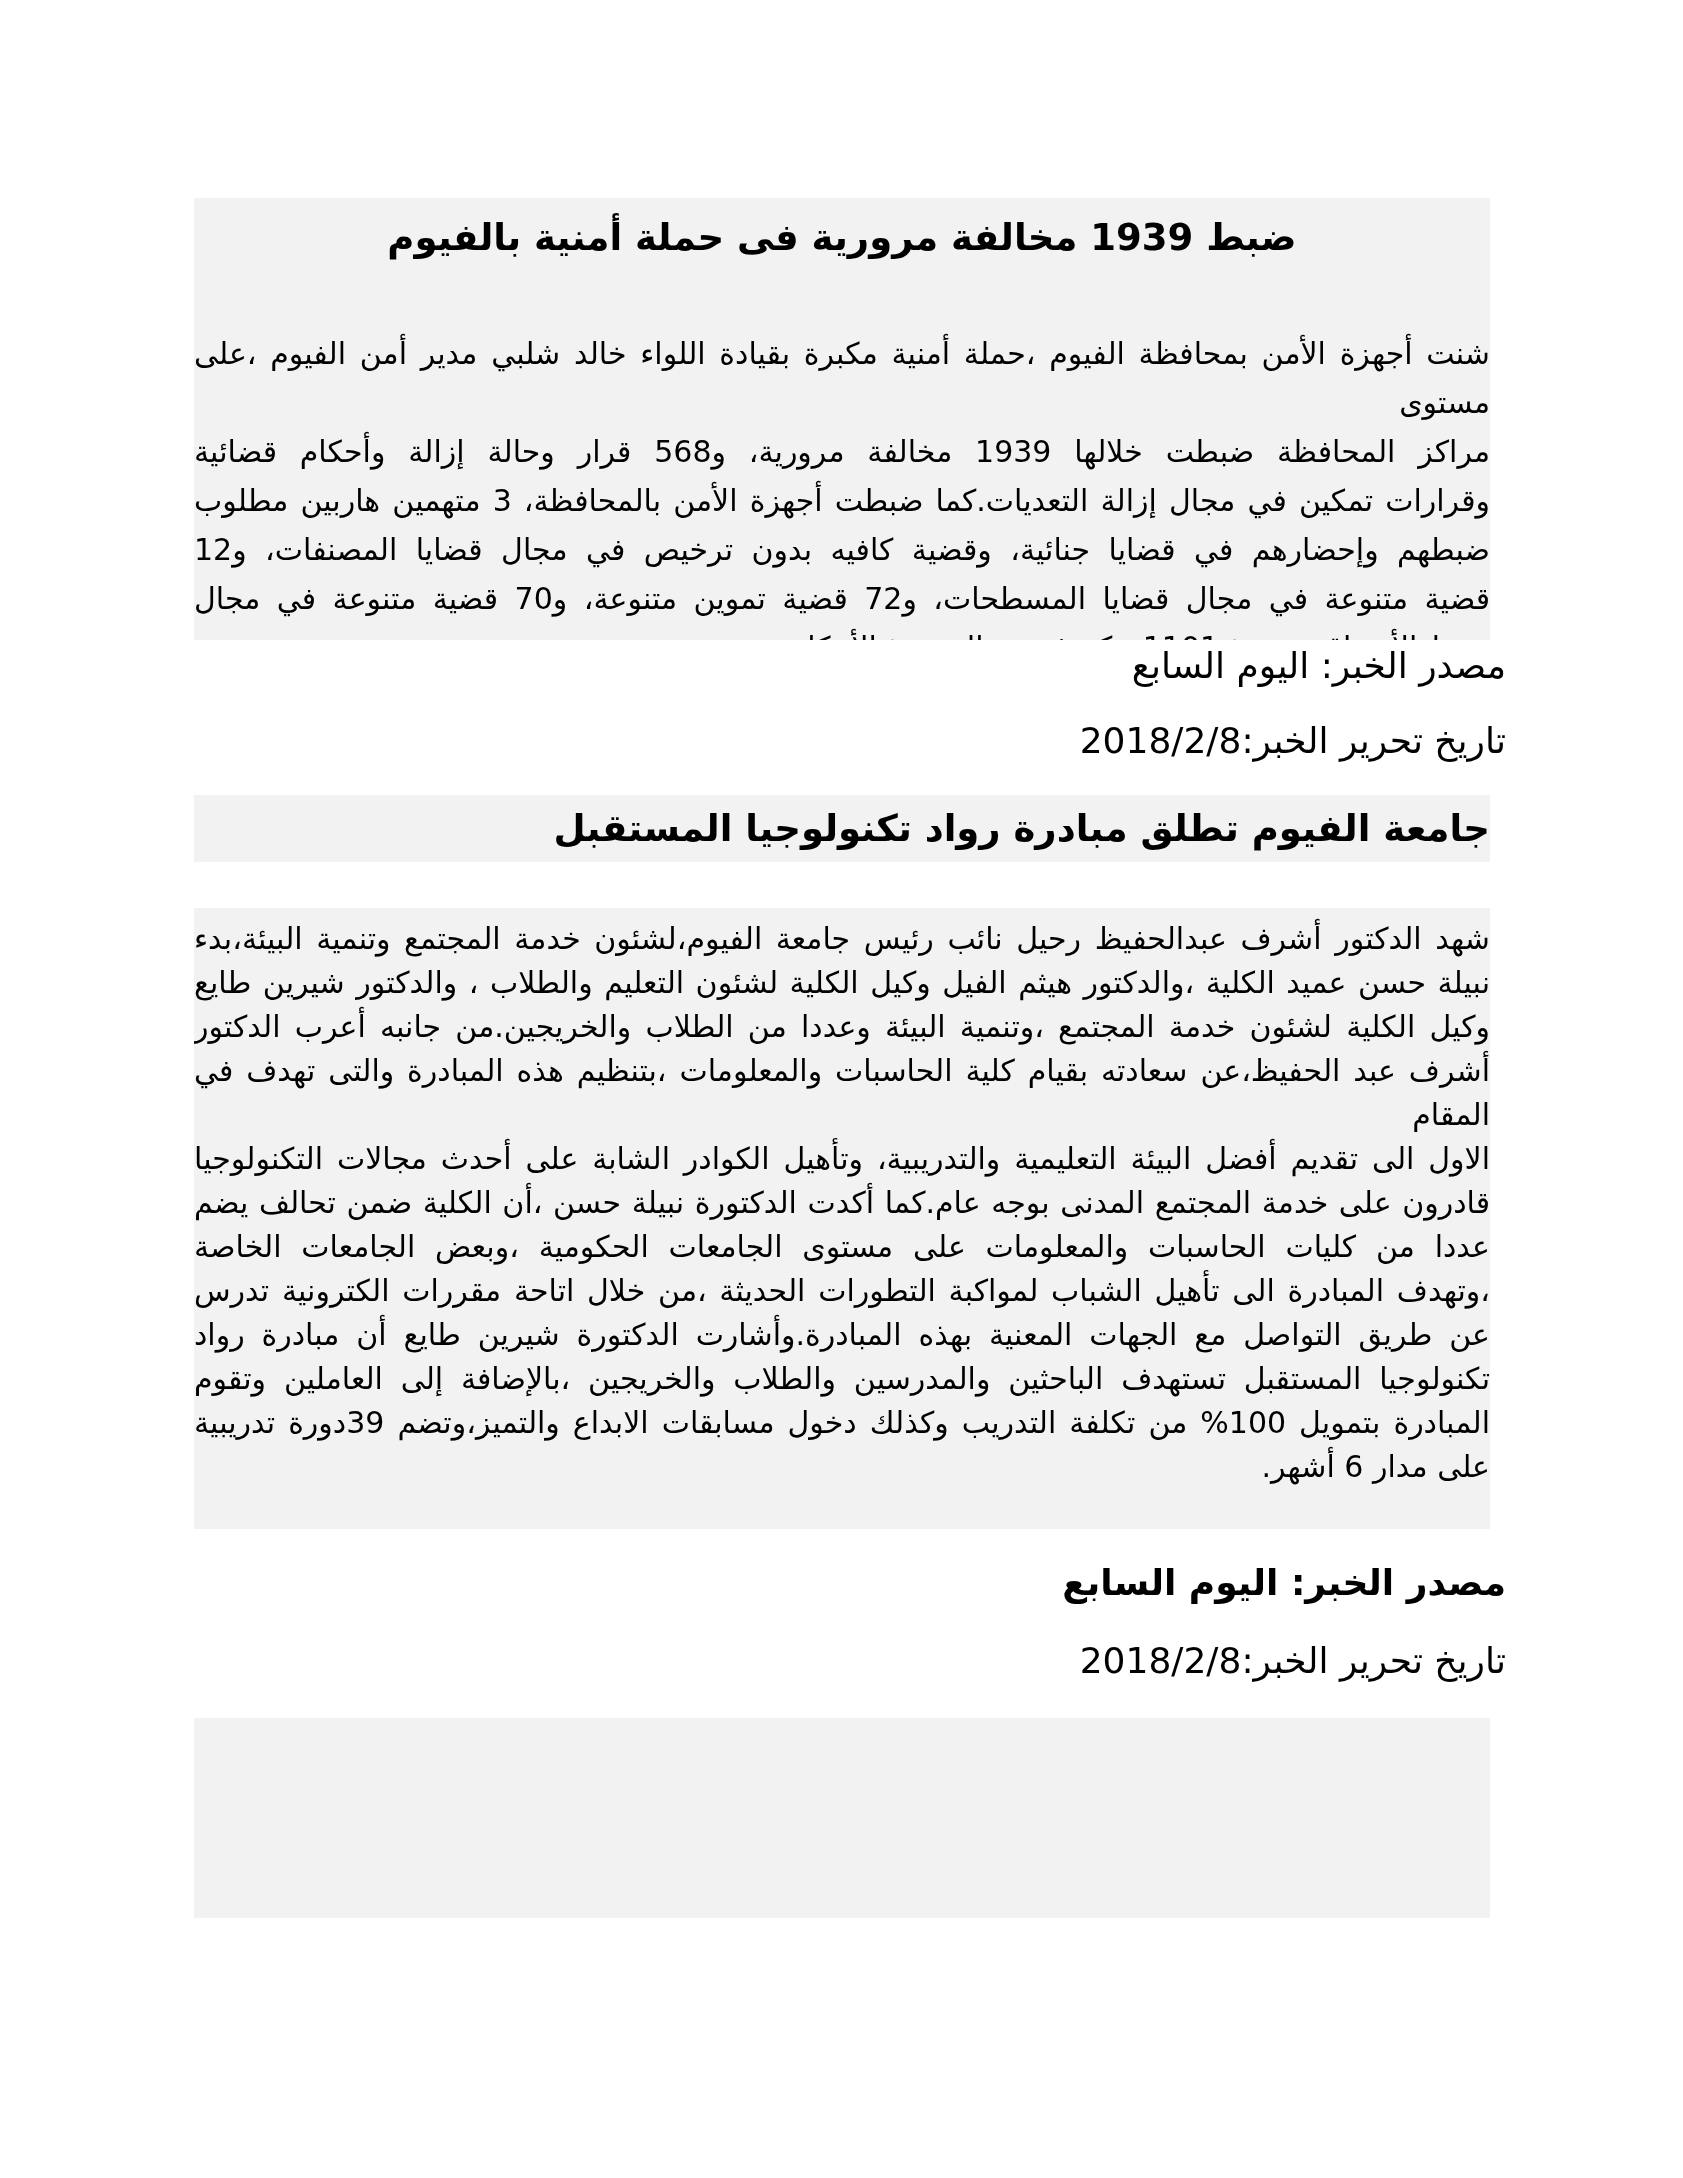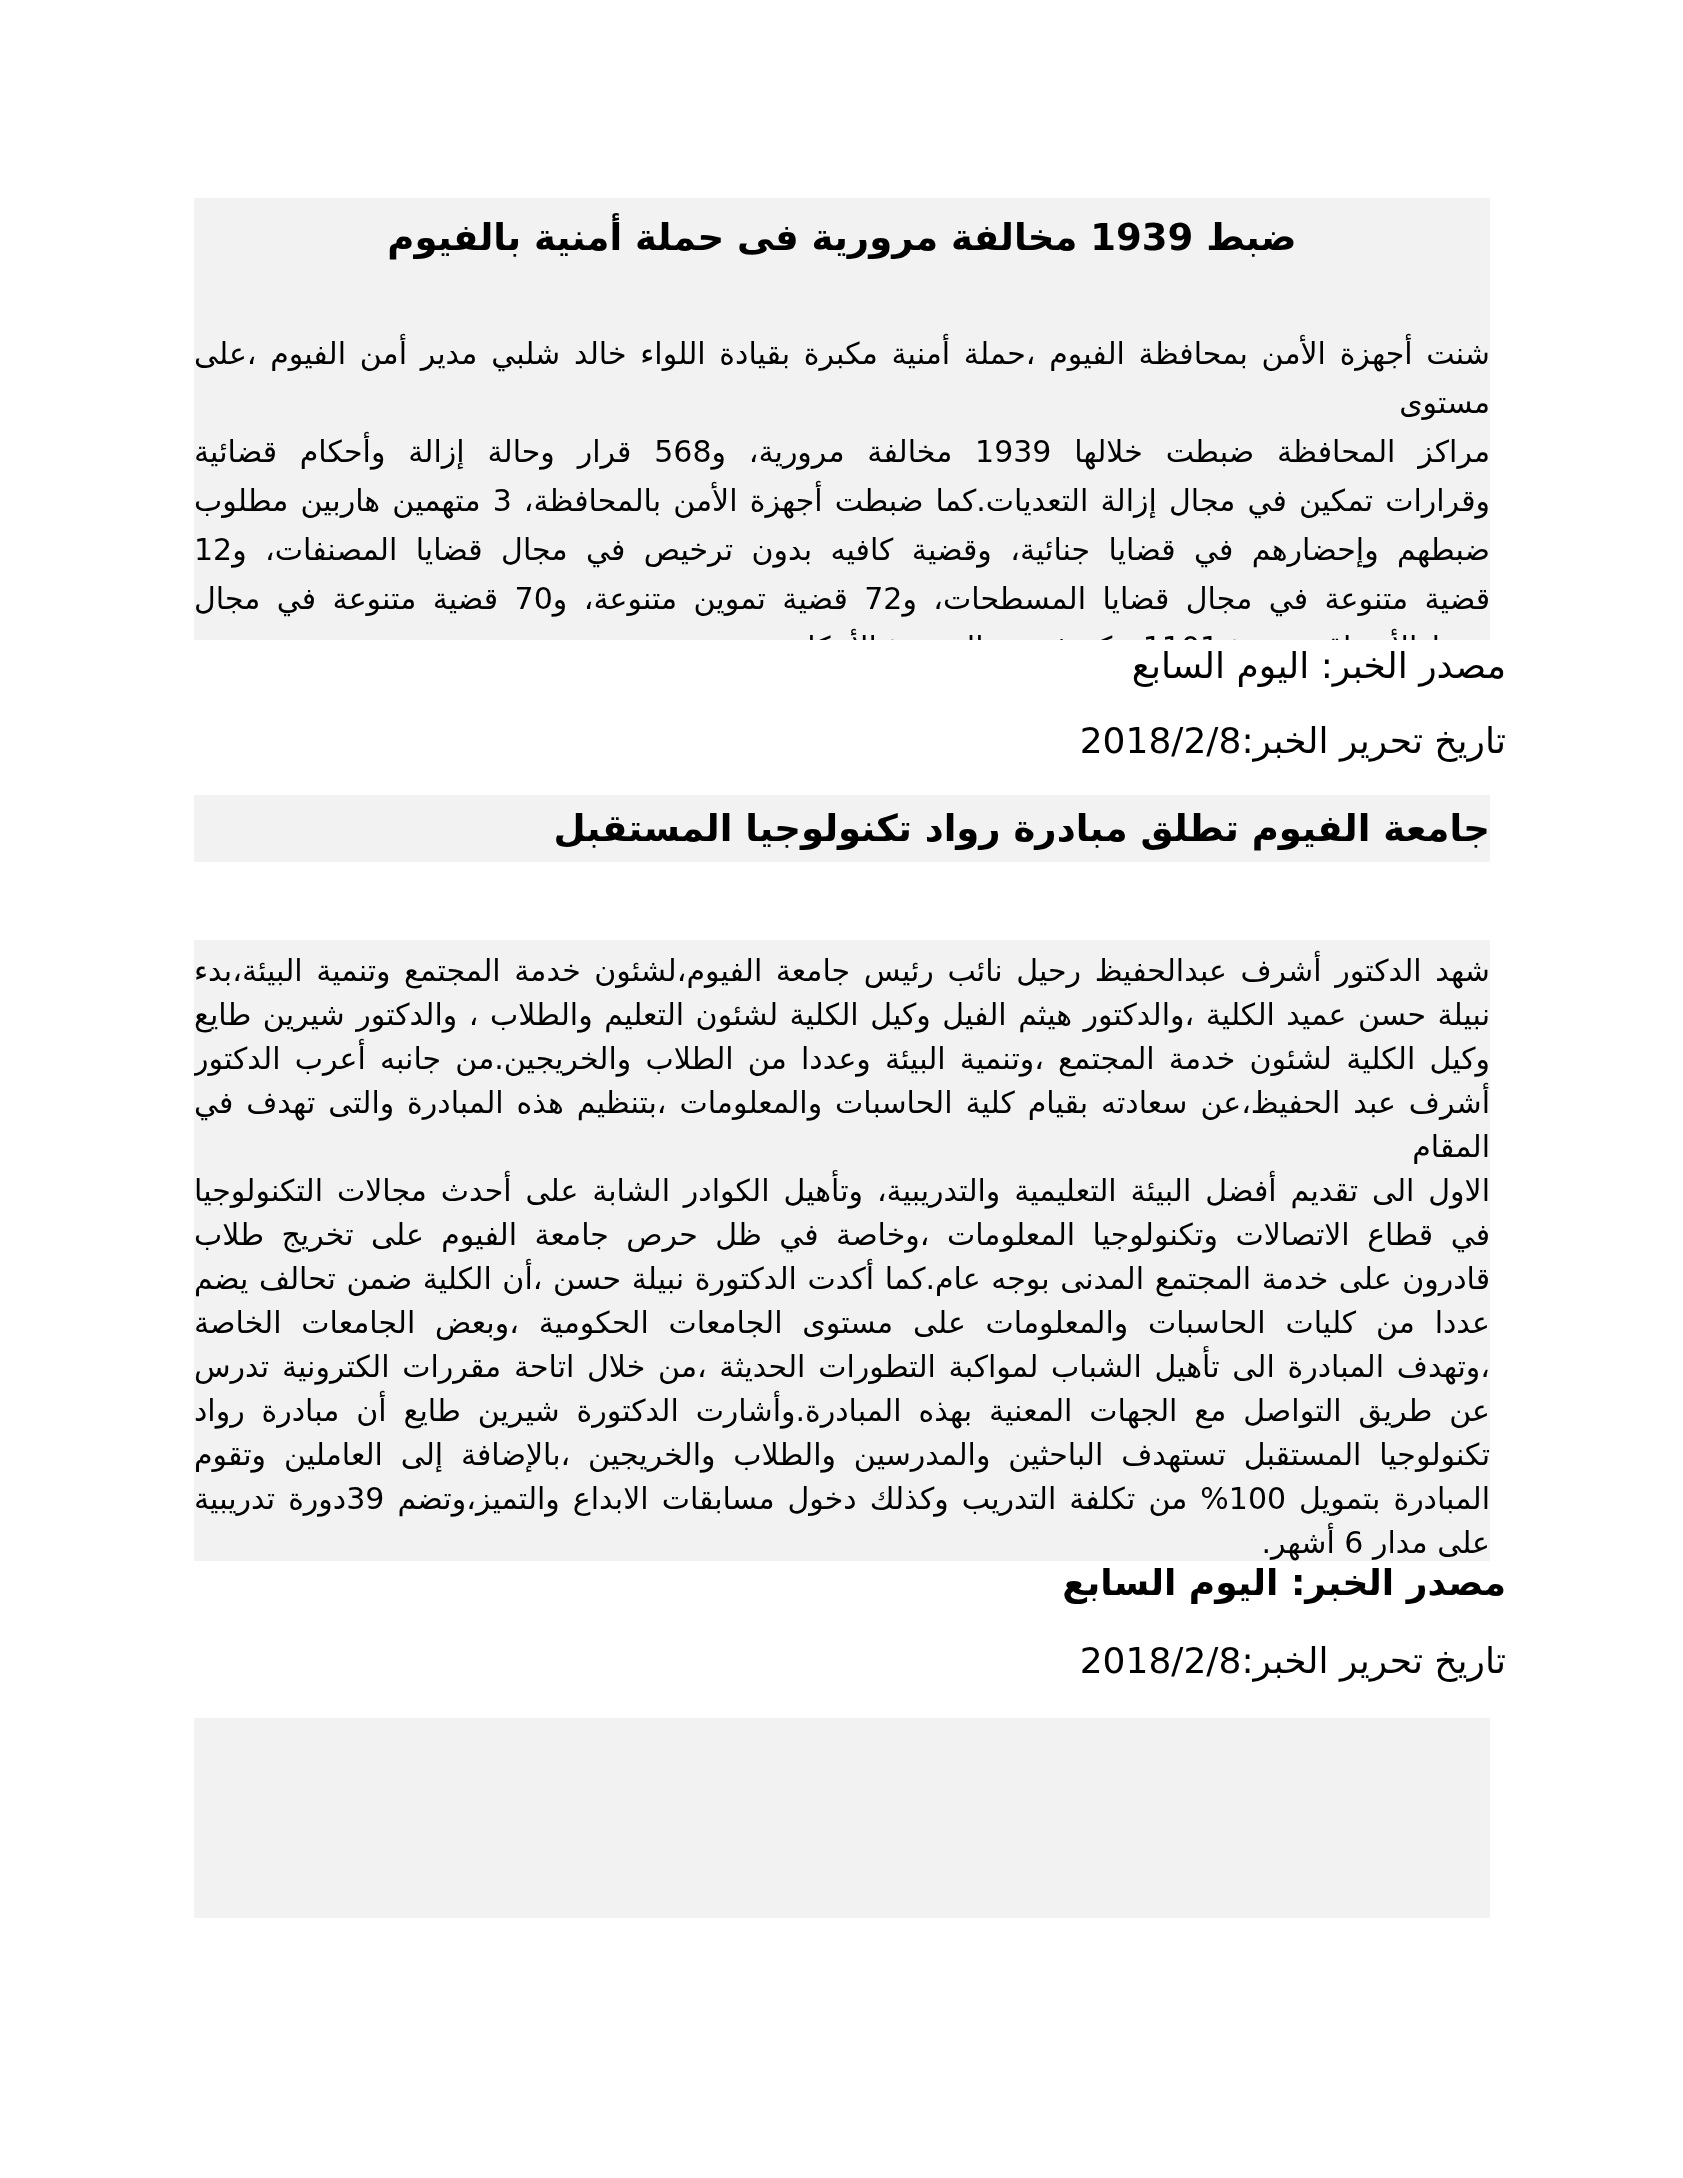--- a/index.html
+++ b/index.html
@@ -15,21 +15,21 @@
   }
   .block {
     position: absolute;
     left: 194px;
     width: 1296px;
     background: var(--block-bg, #f2f2f2);
     overflow: hidden;
   }
   .blockA { top: 198px;  height: 442px; }
   .blockB { top: 795px;  height: 67px;  }
-  .blockC { top: 940px;  height: 621px; }
+  .blockC { top: 908px;  height: 621px; }
   .blockD { top: 1718px; height: 200px; }
 
   .article-title {
     margin: 0;
     padding-top: 16px;
     text-align: center;
     font-size: 37px;
     font-weight: bold;
     line-height: 48px;
   }
@@ -84,21 +84,20 @@
     <h1 class="article-title">جامعة الفيوم تطلق مبادرة رواد تكنولوجيا المستقبل</h1>
   </section>
 
   <section class="block blockC">
     <div class="para para2">
         <div class="pline">شهد الدكتور أشرف عبدالحفيظ رحيل نائب رئيس جامعة الفيوم،لشئون خدمة المجتمع وتنمية البيئة،بدء</div>
         <div class="pline">نبيلة حسن عميد الكلية ،والدكتور هيثم الفيل وكيل الكلية لشئون التعليم والطلاب ، والدكتور شيرين طايع</div>
         <div class="pline">وكيل الكلية لشئون خدمة المجتمع ،وتنمية البيئة وعددا من الطلاب والخريجين.من جانبه أعرب الدكتور</div>
         <div class="pline">أشرف عبد الحفيظ،عن سعادته بقيام كلية الحاسبات والمعلومات ،بتنظيم هذه المبادرة والتى تهدف في المقام</div>
         <div class="pline">الاول الى تقديم أفضل البيئة التعليمية والتدريبية، وتأهيل الكوادر الشابة على أحدث مجالات التكنولوجيا</div>
-        <div class="pline">في قطاع الاتصالات وتكنولوجيا المعلومات ،وخاصة في ظل حرص جامعة الفيوم على تخريج طلاب</div>
         <div class="pline">قادرون على خدمة المجتمع المدنى بوجه عام.كما أكدت الدكتورة نبيلة حسن ،أن الكلية ضمن تحالف يضم</div>
         <div class="pline">عددا من كليات الحاسبات والمعلومات على مستوى الجامعات الحكومية ،وبعض الجامعات الخاصة</div>
         <div class="pline">،وتهدف المبادرة الى تأهيل الشباب لمواكبة التطورات الحديثة ،من خلال اتاحة مقررات الكترونية تدرس</div>
         <div class="pline">عن طريق التواصل مع الجهات المعنية بهذه المبادرة.وأشارت الدكتورة شيرين طايع أن مبادرة رواد</div>
         <div class="pline">تكنولوجيا المستقبل تستهدف الباحثين والمدرسين والطلاب والخريجين ،بالإضافة إلى العاملين وتقوم</div>
         <div class="pline">المبادرة بتمويل 100% من تكلفة التدريب وكذلك دخول مسابقات الابداع والتميز،وتضم 39دورة تدريبية</div>
         <div class="pline last">على مدار 6 أشهر.</div>
       </div>
   </section>
 

